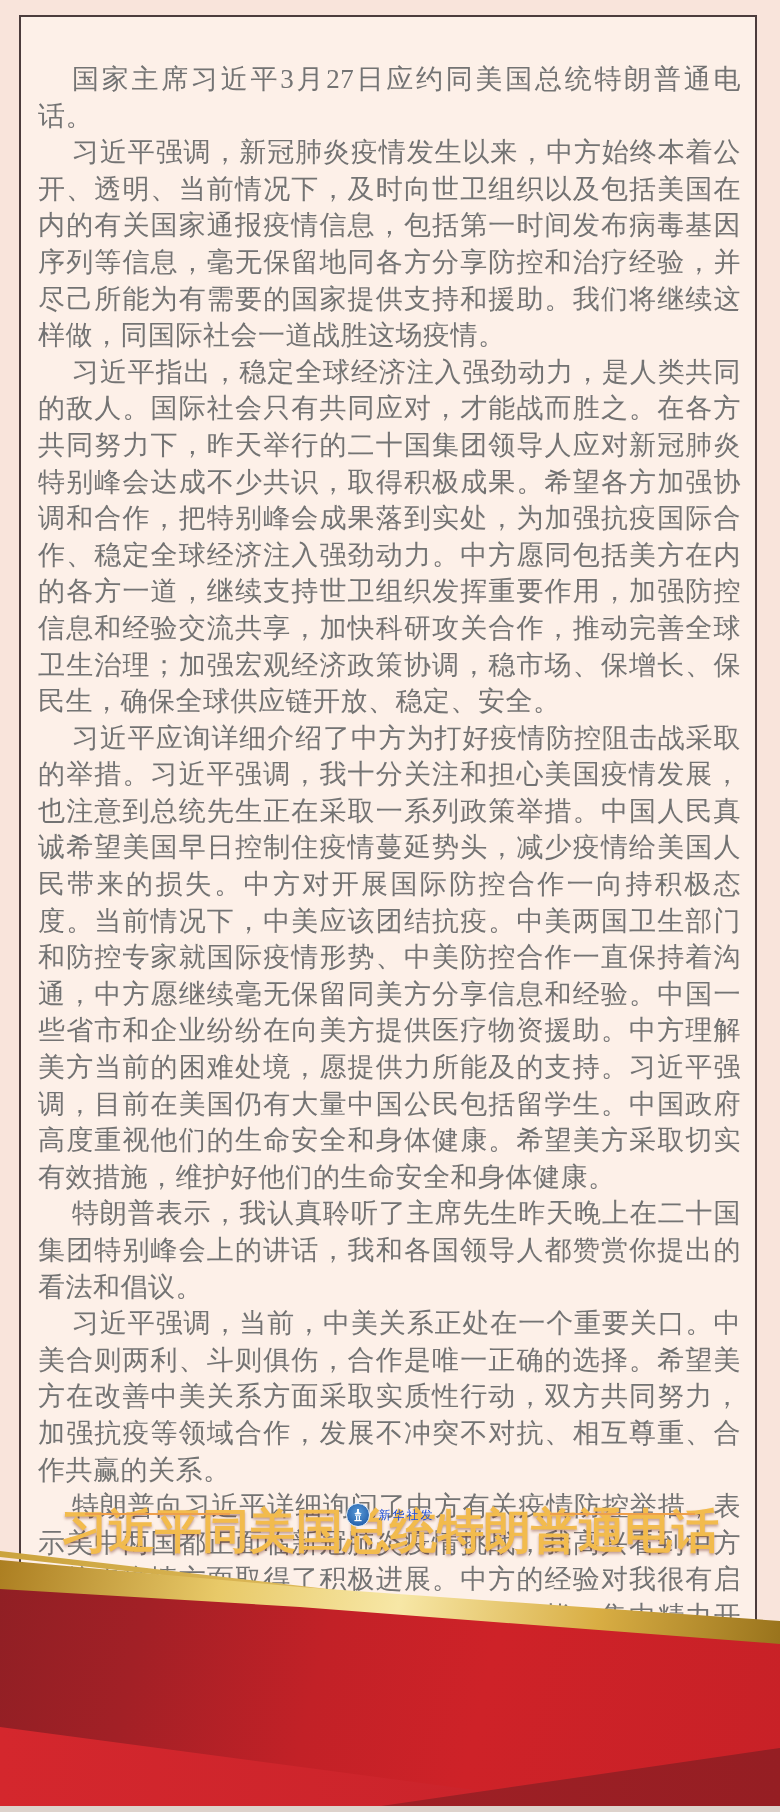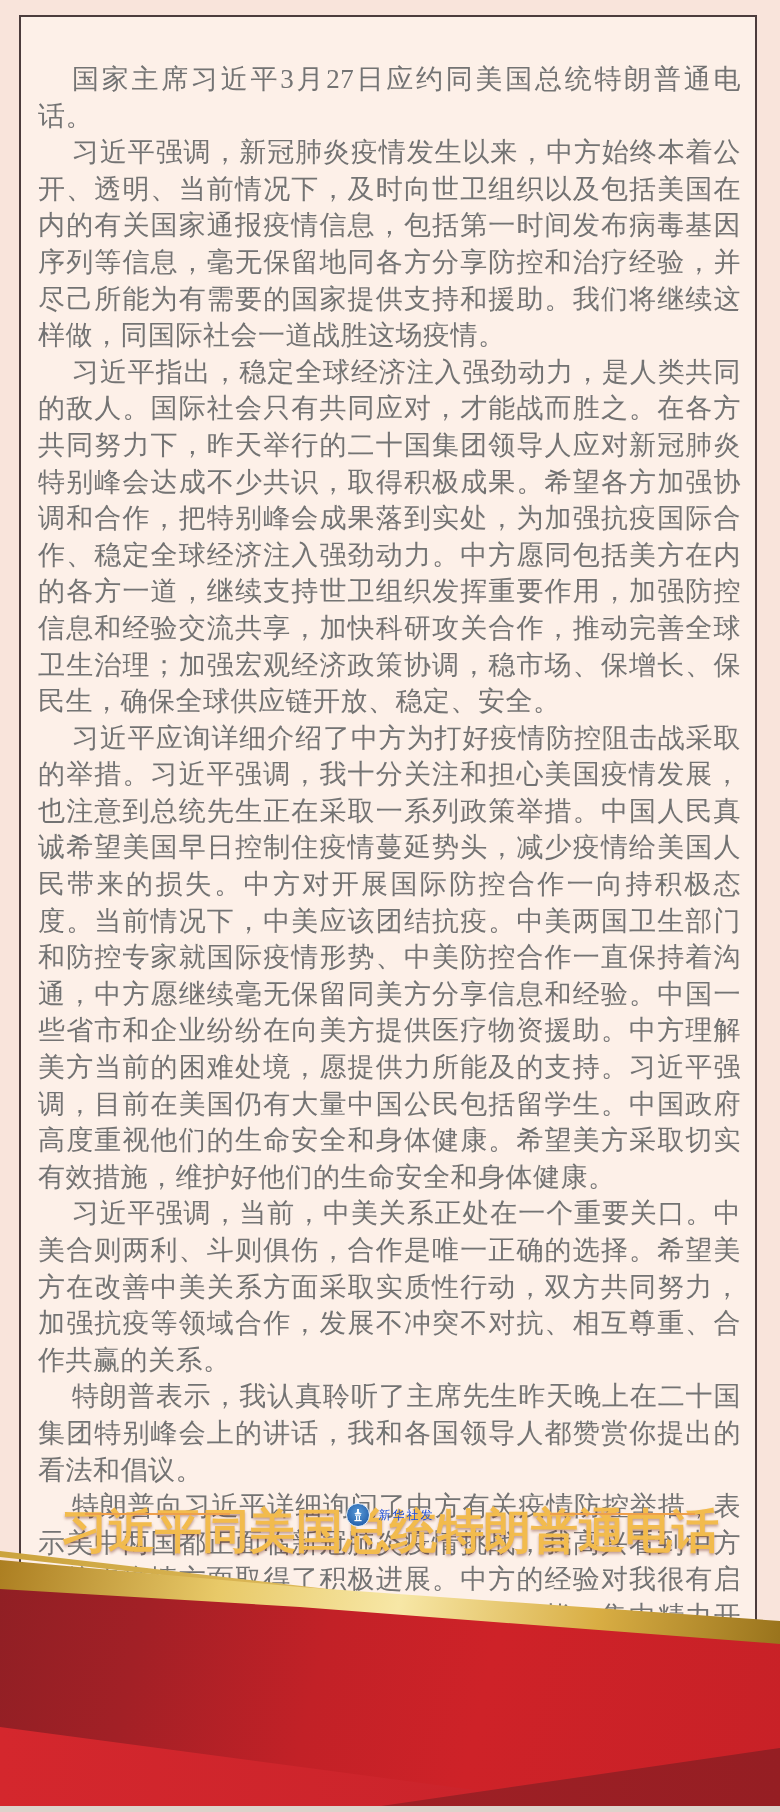--- a/index.html
+++ b/index.html
@@ -97,22 +97,22 @@
 <body>
 
 <div class="page">
 
   <div class="frame">
     <div class="content">
       <p>国家主席习近平3月27日应约同美国总统特朗普通电话。</p>
       <p>习近平强调，新冠肺炎疫情发生以来，中方始终本着公开、透明、当前情况下，及时向世卫组织以及包括美国在内的有关国家通报疫情信息，包括第一时间发布病毒基因序列等信息，毫无保留地同各方分享防控和治疗经验，并尽己所能为有需要的国家提供支持和援助。我们将继续这样做，同国际社会一道战胜这场疫情。</p>
       <p>习近平指出，稳定全球经济注入强劲动力，是人类共同的敌人。国际社会只有共同应对，才能战而胜之。在各方共同努力下，昨天举行的二十国集团领导人应对新冠肺炎特别峰会达成不少共识，取得积极成果。希望各方加强协调和合作，把特别峰会成果落到实处，为加强抗疫国际合作、稳定全球经济注入强劲动力。中方愿同包括美方在内的各方一道，继续支持世卫组织发挥重要作用，加强防控信息和经验交流共享，加快科研攻关合作，推动完善全球卫生治理；加强宏观经济政策协调，稳市场、保增长、保民生，确保全球供应链开放、稳定、安全。</p>
       <p>习近平应询详细介绍了中方为打好疫情防控阻击战采取的举措。习近平强调，我十分关注和担心美国疫情发展，也注意到总统先生正在采取一系列政策举措。中国人民真诚希望美国早日控制住疫情蔓延势头，减少疫情给美国人民带来的损失。中方对开展国际防控合作一向持积极态度。当前情况下，中美应该团结抗疫。中美两国卫生部门和防控专家就国际疫情形势、中美防控合作一直保持着沟通，中方愿继续毫无保留同美方分享信息和经验。中国一些省市和企业纷纷在向美方提供医疗物资援助。中方理解美方当前的困难处境，愿提供力所能及的支持。习近平强调，目前在美国仍有大量中国公民包括留学生。中国政府高度重视他们的生命安全和身体健康。希望美方采取切实有效措施，维护好他们的生命安全和身体健康。</p>
+      <p>特朗普表示，我认真聆听了主席先生昨天晚上在二十国集团特别峰会上的讲话，我和各国领导人都赞赏你提出的看法和倡议。</p>
       <p>习近平强调，当前，中美关系正处在一个重要关口。中美合则两利、斗则俱伤，合作是唯一正确的选择。希望美方在改善中美关系方面采取实质性行动，双方共同努力，加强抗疫等领域合作，发展不冲突不对抗、相互尊重、合作共赢的关系。</p>
-      <p>特朗普表示，我认真聆听了主席先生昨天晚上在二十国集团特别峰会上的讲话，我和各国领导人都赞赏你提出的看法和倡议。</p>
       <p>特朗普向习近平详细询问了中方有关疫情防控举措，表示美中两国都正面临新冠肺炎疫情挑战，我高兴看到中方在抗击疫情方面取得了积极进展。中方的经验对我很有启发。我将亲自过问，确保美中两国排除干扰，集中精力开展抗疫合作。感谢中方为美方抗疫提供医疗物资供应，并加强两国医疗卫生领域交流，包括抗疫有效药物研发方面的合作。我在社交媒体上已公开表示，美国人民非常尊敬和喜爱中国人民，中国留学生对美国教育事业非常重要，美方将保护好在美中国公民包括中国留学生。</p>
 
     </div>
   </div>
 
   <div class="banner">
     <div class="gold-thin"></div>
     <div class="gold-band"></div>
     <div class="red-main"></div>
     <div class="bright-wedge"></div>

